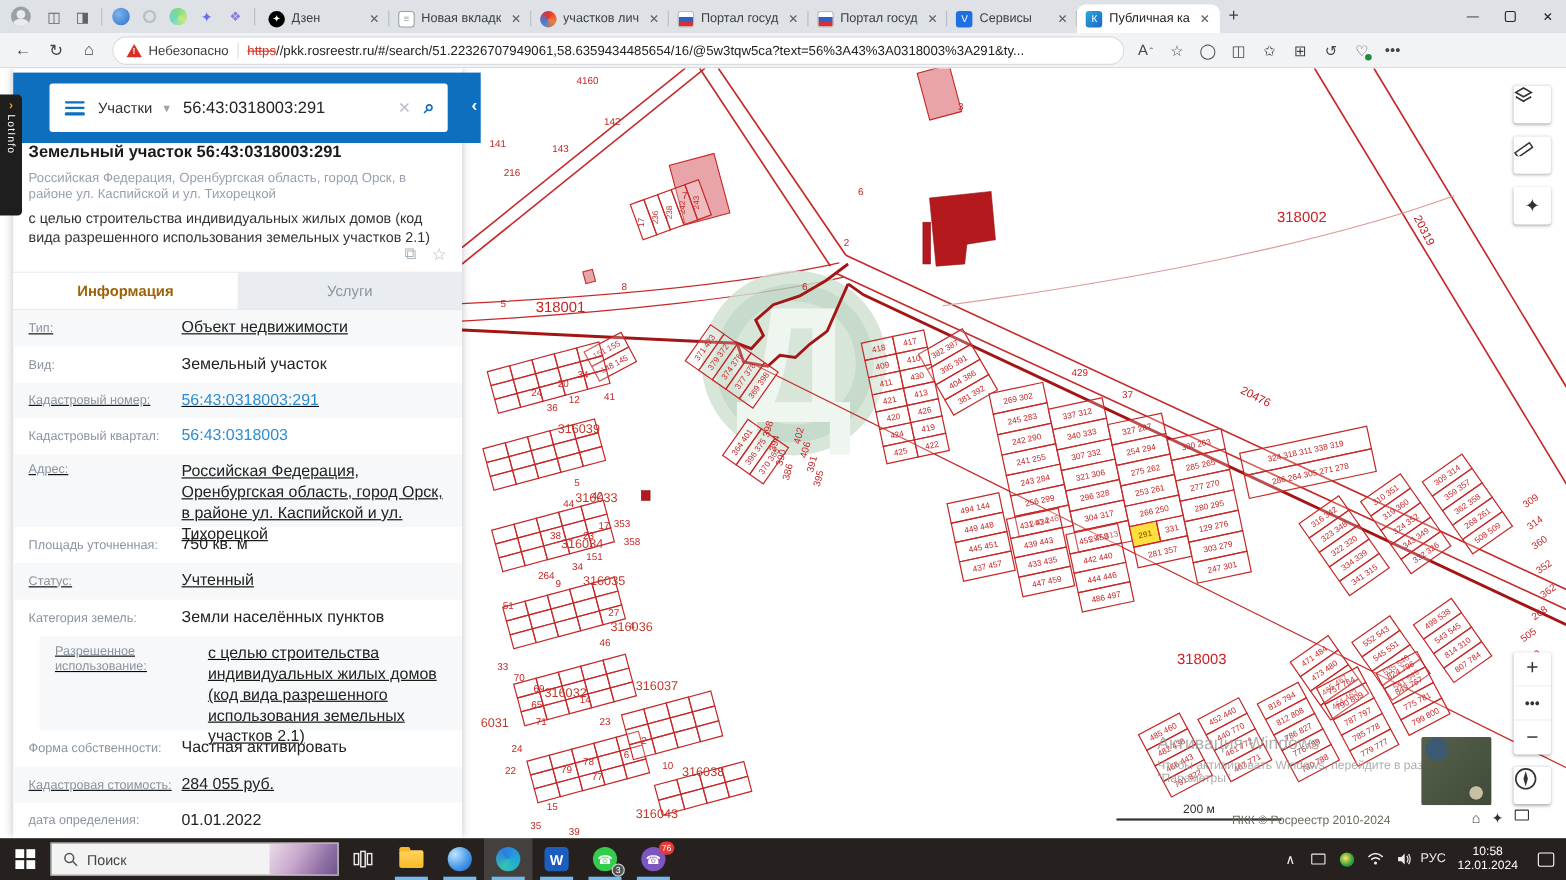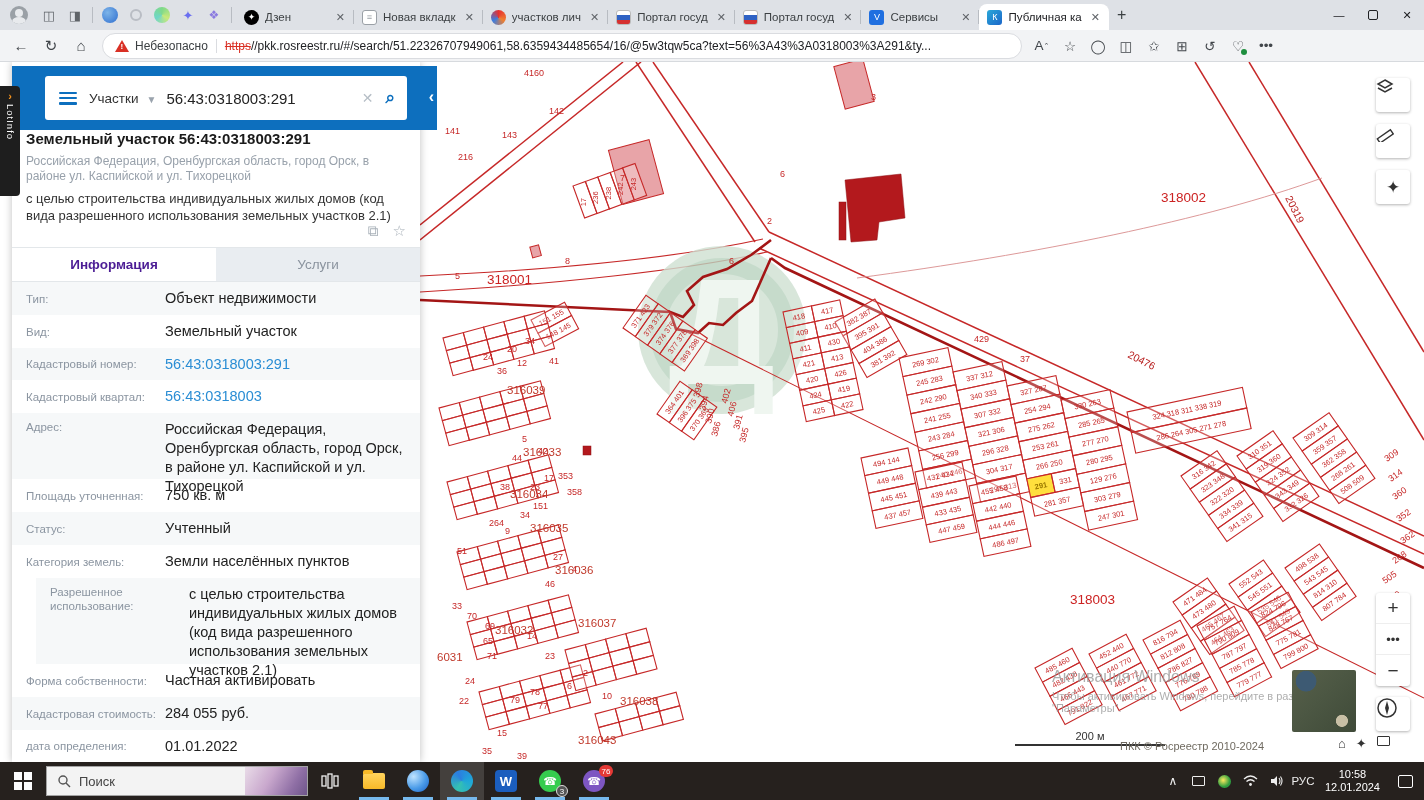--- a/index.html
+++ b/index.html
@@ -83,25 +83,25 @@
   .lotinfo{position:absolute;left:0;top:24px;width:20px;height:110px;background:#1e1e1e;border-radius:0 4px 4px 0;z-index:9;display:flex;flex-direction:column;align-items:center;padding-top:4px;}
   .lotinfo .arr{color:#f7941d;font-size:11px;font-weight:bold;}
   .lotinfo .vt{writing-mode:vertical-rl;color:#fff;font-size:9.5px;letter-spacing:1px;margin-top:2px;}
   .ptitle{position:absolute;left:14px;top:68px;width:380px;font-size:15px;font-weight:bold;color:#1a1a1a;}
   .psub{position:absolute;left:14px;top:92px;width:375px;font-size:12px;line-height:15px;color:#98a1ab;}
   .pdesc{position:absolute;left:14px;top:128px;width:380px;font-size:13px;line-height:17px;color:#333;}
   .plinks{position:absolute;left:14px;top:164px;width:380px;font-size:13px;color:#2a8dd4;display:flex;gap:24px;margin-top:24px;}
   .plink-icons{position:absolute;right:14px;top:160px;color:#aab2ba;font-size:15px;display:flex;gap:14px;}
   .ptabs{position:absolute;left:0;top:185px;width:408px;height:35px;display:flex;border-top:1px solid #e3e7ea;border-bottom:1px solid #e3e7ea;}
   .ptab{flex:1;display:flex;align-items:center;justify-content:center;font-size:13.5px;}
-  .ptab.on{background:#fff;color:#4c1d95;font-weight:bold;}
+  .ptab.on{background:#fff;color:#a16207;font-weight:bold;}
   .ptab.off{background:#e9edf1;color:#8a939e;}
   .pfields{position:absolute;left:0;top:220px;width:408px;}
   .frow{display:flex;padding:0 14px;align-items:center;}
-  .frow.odd{background:#f6f8f9;}
+  .frow.odd{background:#f6f8f9;text-decoration:underline;}
   .frow.tall{align-items:flex-start;}
   .frow.tall .flabel,.frow.tall .fvalue{padding-top:7px;}
   .flabel{width:139px;flex:0 0 139px;font-size:11.5px;color:#8b95a1;line-height:14px;}
   .fvalue{flex:1;font-size:14.5px;color:#222;line-height:19px;}
   .fvalue.lnk{color:#2a8dd4;}
   
   .taskbar{position:absolute;left:0;top:762px;width:1424px;height:38px;background:#26211e;display:flex;align-items:center;color:#fff;}
   .startbtn{width:46px;height:38px;display:flex;align-items:center;justify-content:center;}
   .winlogo{display:grid;grid-template-columns:8px 8px;grid-template-rows:8px 8px;gap:1.5px;}
   .winlogo i{background:#fdfdfd;}

